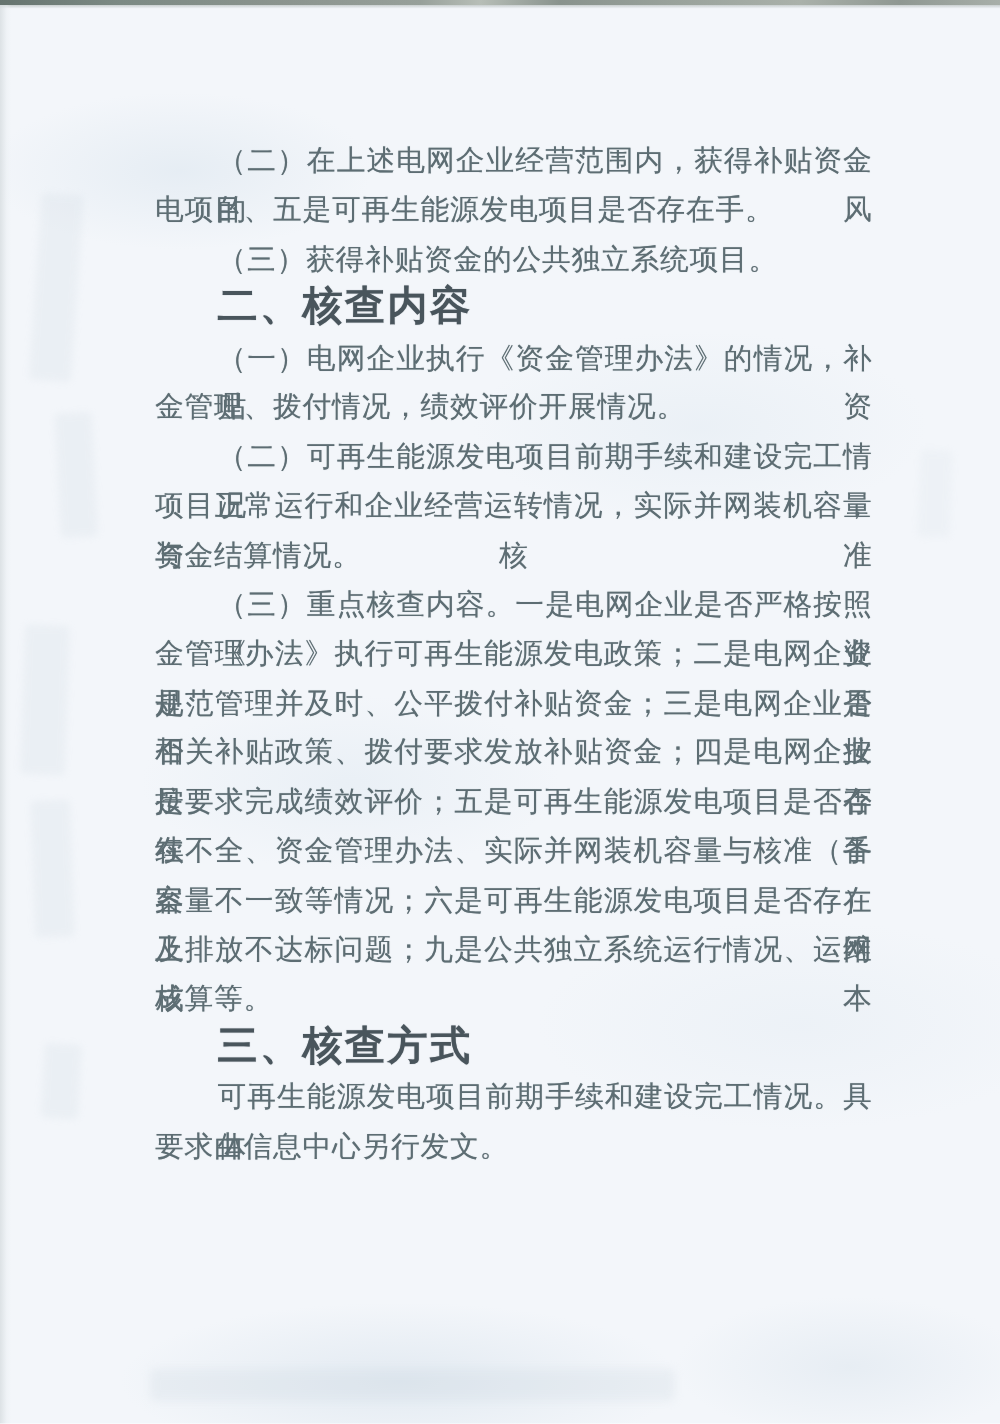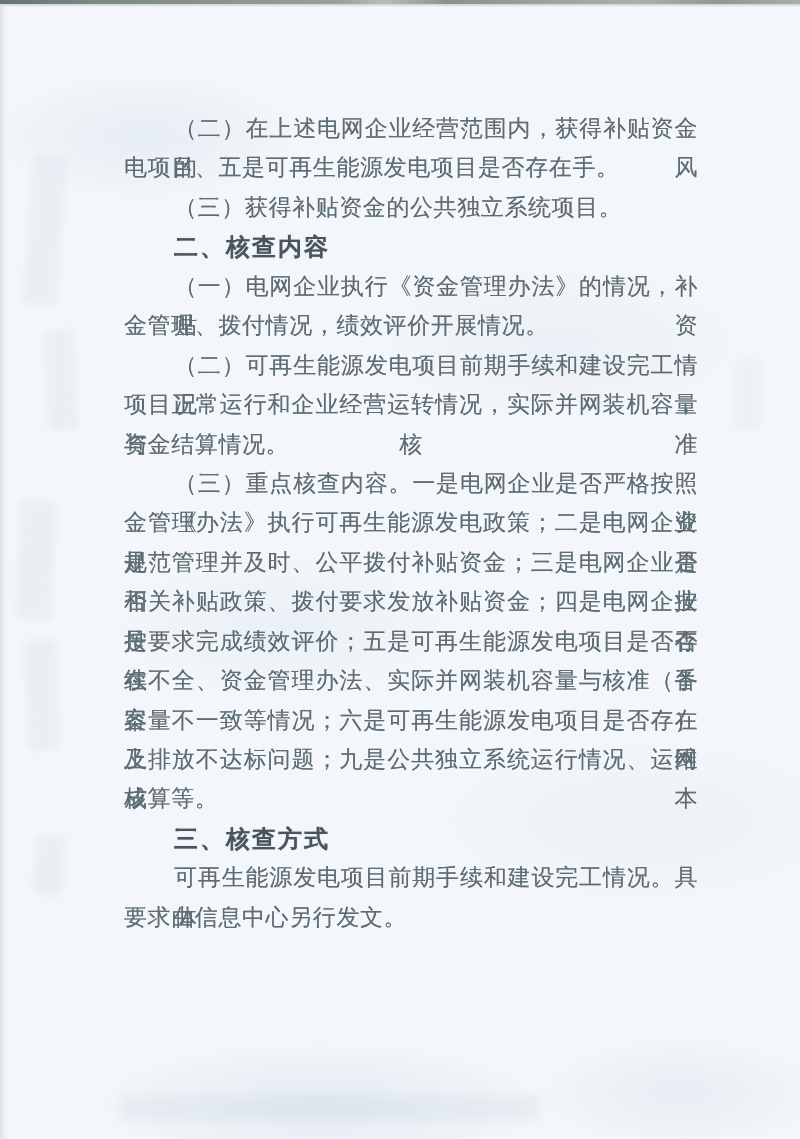--- a/index.html
+++ b/index.html
@@ -64,23 +64,23 @@
     white-space: nowrap;
     text-shadow: 0 0 0.6px rgba(93,109,115,0.55);
   }
   .line.full {
     white-space: normal;
     text-align: justify;
     text-align-last: justify;
   }
   .line.indent { padding-left: 50px; box-sizing: border-box; }
   .line.heading {
-    font-family: Liberation Sans, sans-serif;
+    font-family: Liberation Mono, monospace;
     font-weight: bold;
-    font-size: 24px;
+    font-size: 32px;
     color: #49555c;
     letter-spacing: 2px;
     text-shadow: 0 0 0.8px rgba(73,85,92,0.6);
   }
 </style>
 </head>
 <body>
 
 <div class="page">
   <div class="top-strip"></div>

